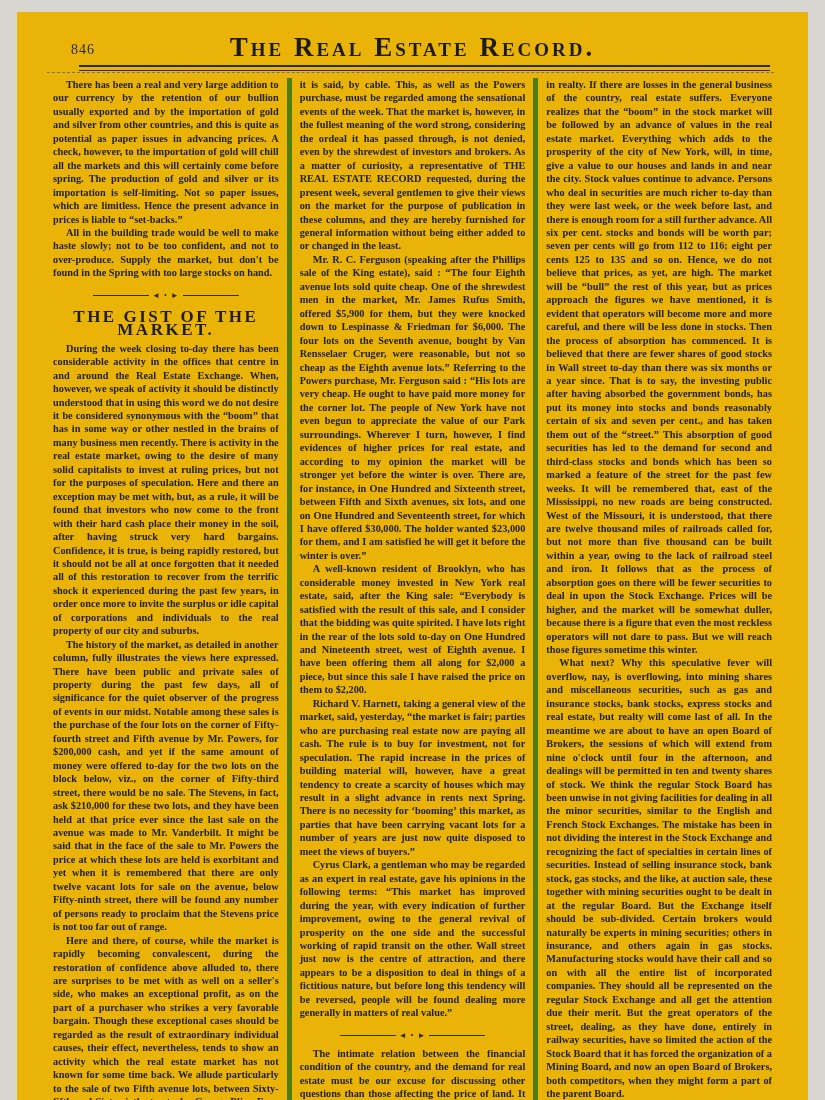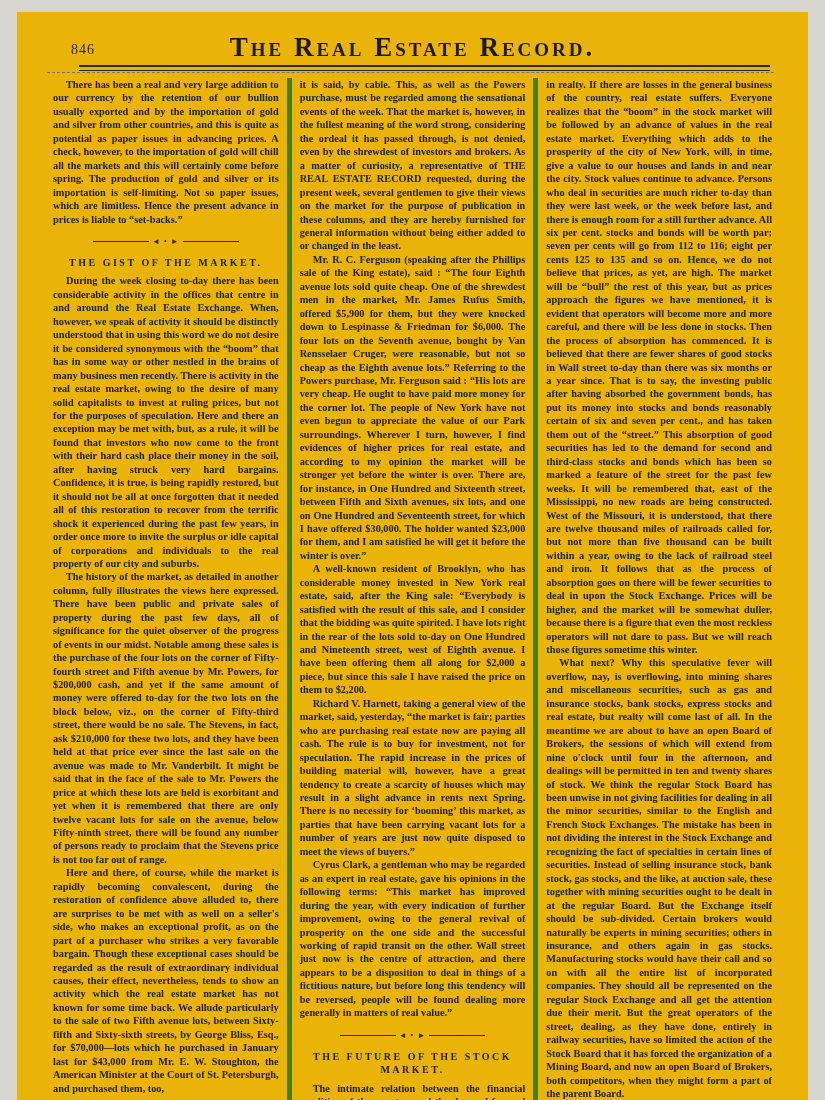--- a/index.html
+++ b/index.html
@@ -51,21 +51,21 @@
     line-height:13.45px;
     text-align:justify;
     color:#232323;
   }
   .col + .col{border-left:5px solid #4d7c0f;}
   .col p{margin:0;text-indent:13px;font-weight:bold;}
   .col p.noindent{text-indent:0;}
   .section-heading{
     text-align:center;
     text-indent:0 !important;
-    font-size:10px;
+    font-size:17px;
     font-weight:bold;
     letter-spacing:2.5px;
     margin:7px 0 5px 0;
     color:#1e1e1e;
   }
   .ornament{
     display:flex;align-items:center;justify-content:center;
     height:14px;margin:9px 0 4px 0;
     color:#2b2b2b;
   }
@@ -84,20 +84,21 @@
     <span class="page-number">846</span>
     <div class="masthead">The Real Estate Record.</div>
     <div class="rule-double"></div>
     <div class="rule-thin"></div>
   </div>
 
   <div class="columns">
 
     <div class="col">
       <p>There has been a real and very large addition to our currency by the retention of our bullion usually exported and by the importation of gold and silver from other countries, and this is quite as potential as paper issues in advancing prices. A check, however, to the importation of gold will chill all the markets and this will certainly come before spring. The production of gold and silver or its importation is self-limiting. Not so paper issues, which are limitless. Hence the present advance in prices is liable to “set-backs.”</p>
+      <p>All in the building trade would be well to make haste slowly; not to be too confident, and not to over-produce. Supply the market, but don't be found in the Spring with too large stocks on hand.</p>
       <div class="ornament">
         <span class="orn-line"></span>
         <span class="orn-glyph">◄ • ►</span>
         <span class="orn-line"></span>
       </div>
       <div class="section-heading">THE GIST OF THE MARKET.</div>
       <p>During the week closing to-day there has been considerable activity in the offices that centre in and around the Real Estate Exchange. When, however, we speak of activity it should be distinctly understood that in using this word we do not desire it be considered synonymous with the “boom” that has in some way or other nestled in the brains of many business men recently. There is activity in the real estate market, owing to the desire of many solid capitalists to invest at ruling prices, but not for the purposes of speculation. Here and there an exception may be met with, but, as a rule, it will be found that investors who now come to the front with their hard cash place their money in the soil, after having struck very hard bargains. Confidence, it is true, is being rapidly restored, but it should not be all at once forgotten that it needed all of this restoration to recover from the terrific shock it experienced during the past few years, in order once more to invite the surplus or idle capital of corporations and individuals to the real property of our city and suburbs.</p>
       <p>The history of the market, as detailed in another column, fully illustrates the views here expressed. There have been public and private sales of property during the past few days, all of significance for the quiet observer of the progress of events in our midst. Notable among these sales is the purchase of the four lots on the corner of Fifty-fourth street and Fifth avenue by Mr. Powers, for $200,000 cash, and yet if the same amount of money were offered to-day for the two lots on the block below, viz., on the corner of Fifty-third street, there would be no sale. The Stevens, in fact, ask $210,000 for these two lots, and they have been held at that price ever since the last sale on the avenue was made to Mr. Vanderbilt. It might be said that in the face of the sale to Mr. Powers the price at which these lots are held is exorbitant and yet when it is remembered that there are only twelve vacant lots for sale on the avenue, below Fifty-ninth street, there will be found any number of persons ready to proclaim that the Stevens price is not too far out of range.</p>
       <p>Here and there, of course, while the market is rapidly becoming convalescent, during the restoration of confidence above alluded to, there are surprises to be met with as well on a seller's side, who makes an exceptional profit, as on the part of a purchaser who strikes a very favorable bargain. Though these exceptional cases should be regarded as the result of extraordinary individual causes, their effect, nevertheless, tends to show an activity which the real estate market has not known for some time back. We allude particularly to the sale of two Fifth avenue lots, between Sixty-fifth and Sixty-sixth streets, by George Bliss, Esq., for $70,000—lots which he purchased in January last for $43,000 from Mr. E. W. Stoughton, the American Minister at the Court of St. Petersburgh, and purchased them, too,</p>
     </div>
@@ -106,21 +107,20 @@
       <p class="noindent">it is said, by cable. This, as well as the Powers purchase, must be regarded among the sensational events of the week. That the market is, however, in the fullest meaning of the word strong, considering the ordeal it has passed through, is not denied, even by the shrewdest of investors and brokers. As a matter of curiosity, a representative of THE REAL ESTATE RECORD requested, during the present week, several gentlemen to give their views on the market for the purpose of publication in these columns, and they are hereby furnished for general information without being either added to or changed in the least.</p>
       <p>Mr. R. C. Ferguson (speaking after the Phillips sale of the King estate), said : “The four Eighth avenue lots sold quite cheap. One of the shrewdest men in the market, Mr. James Rufus Smith, offered $5,900 for them, but they were knocked down to Lespinasse &amp; Friedman for $6,000. The four lots on the Seventh avenue, bought by Van Rensselaer Cruger, were reasonable, but not so cheap as the Eighth avenue lots.” Referring to the Powers purchase, Mr. Ferguson said : “His lots are very cheap. He ought to have paid more money for the corner lot. The people of New York have not even begun to appreciate the value of our Park surroundings. Wherever I turn, however, I find evidences of higher prices for real estate, and according to my opinion the market will be stronger yet before the winter is over. There are, for instance, in One Hundred and Sixteenth street, between Fifth and Sixth avenues, six lots, and one on One Hundred and Seventeenth street, for which I have offered $30,000. The holder wanted $23,000 for them, and I am satisfied he will get it before the winter is over.”</p>
       <p>A well-known resident of Brooklyn, who has considerable money invested in New York real estate, said, after the King sale: “Everybody is satisfied with the result of this sale, and I consider that the bidding was quite spirited. I have lots right in the rear of the lots sold to-day on One Hundred and Nineteenth street, west of Eighth avenue. I have been offering them all along for $2,000 a piece, but since this sale I have raised the price on them to $2,200.</p>
       <p>Richard V. Harnett, taking a general view of the market, said, yesterday, “the market is fair; parties who are purchasing real estate now are paying all cash. The rule is to buy for investment, not for speculation. The rapid increase in the prices of building material will, however, have a great tendency to create a scarcity of houses which may result in a slight advance in rents next Spring. There is no necessity for ‘booming’ this market, as parties that have been carrying vacant lots for a number of years are just now quite disposed to meet the views of buyers.”</p>
       <p>Cyrus Clark, a gentleman who may be regarded as an expert in real estate, gave his opinions in the following terms: “This market has improved during the year, with every indication of further improvement, owing to the general revival of prosperity on the one side and the successful working of rapid transit on the other. Wall street just now is the centre of attraction, and there appears to be a disposition to deal in things of a fictitious nature, but before long this tendency will be reversed, people will be found dealing more generally in matters of real value.”</p>
       <div class="ornament">
         <span class="orn-line"></span>
         <span class="orn-glyph">◄ • ►</span>
         <span class="orn-line"></span>
       </div>
-      <div class="section-heading">THE FUTURE OF THE STOCK MARKET.</div>
       <p>The intimate relation between the financial condition of the country, and the demand for real estate must be our excuse for discussing other questions than those affecting the price of land. It is well known that if money is made in the stock market and general trade, that there follows, as a matter of course, a revival of interest</p>
     </div>
 
     <div class="col">
       <p class="noindent">in realty. If there are losses in the general business of the country, real estate suffers. Everyone realizes that the “boom” in the stock market will be followed by an advance of values in the real estate market. Everything which adds to the prosperity of the city of New York, will, in time, give a value to our houses and lands in and near the city. Stock values continue to advance. Persons who deal in securities are much richer to-day than they were last week, or the week before last, and there is enough room for a still further advance. All six per cent. stocks and bonds will be worth par; seven per cents will go from 112 to 116; eight per cents 125 to 135 and so on. Hence, we do not believe that prices, as yet, are high. The market will be “bull” the rest of this year, but as prices approach the figures we have mentioned, it is evident that operators will become more and more careful, and there will be less done in stocks. Then the process of absorption has commenced. It is believed that there are fewer shares of good stocks in Wall street to-day than there was six months or a year since. That is to say, the investing public after having absorbed the government bonds, has put its money into stocks and bonds reasonably certain of six and seven per cent., and has taken them out of the “street.” This absorption of good securities has led to the demand for second and third-class stocks and bonds which has been so marked a feature of the street for the past few weeks. It will be remembered that, east of the Mississippi, no new roads are being constructed. West of the Missouri, it is understood, that there are twelve thousand miles of railroads called for, but not more than five thousand can be built within a year, owing to the lack of railroad steel and iron. It follows that as the process of absorption goes on there will be fewer securities to deal in upon the Stock Exchange. Prices will be higher, and the market will be somewhat duller, because there is a figure that even the most reckless operators will not dare to pass. But we will reach those figures sometime this winter.</p>
       <p>What next? Why this speculative fever will overflow, nay, is overflowing, into mining shares and miscellaneous securities, such as gas and insurance stocks, bank stocks, express stocks and real estate, but realty will come last of all. In the meantime we are about to have an open Board of Brokers, the sessions of which will extend from nine o'clock until four in the afternoon, and dealings will be permitted in ten and twenty shares of stock. We think the regular Stock Board has been unwise in not giving facilities for dealing in all the minor securities, similar to the English and French Stock Exchanges. The mistake has been in not dividing the interest in the Stock Exchange and recognizing the fact of specialties in certain lines of securities. Instead of selling insurance stock, bank stock, gas stocks, and the like, at auction sale, these together with mining securities ought to be dealt in at the regular Board. But the Exchange itself should be sub-divided. Certain brokers would naturally be experts in mining securities; others in insurance, and others again in gas stocks. Manufacturing stocks would have their call and so on with all the entire list of incorporated companies. They should all be represented on the regular Stock Exchange and all get the attention due their merit. But the great operators of the street, dealing, as they have done, entirely in railway securities, have so limited the action of the Stock Board that it has forced the organization of a Mining Board, and now an open Board of Brokers, both competitors, when they might form a part of the parent Board.</p>
       <p>The regular stock operator discourages investments in anything else than railways, because it confuses his business. The broker can borrow on New York Central, Rock Harnett or the coal stocks, but he is put out when an order comes in from a</p>
     </div>
 
   </div>

